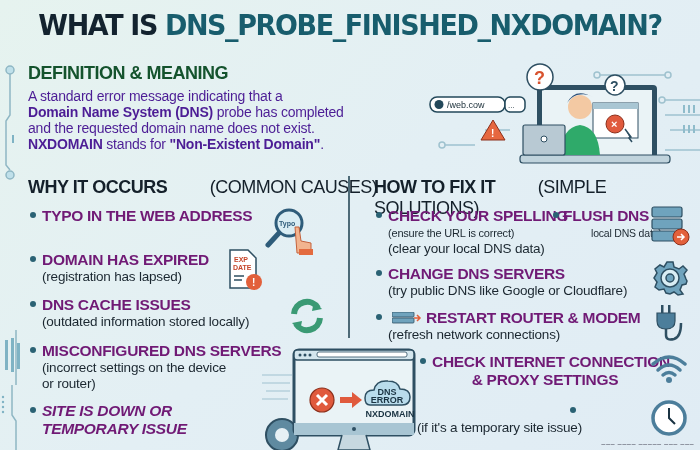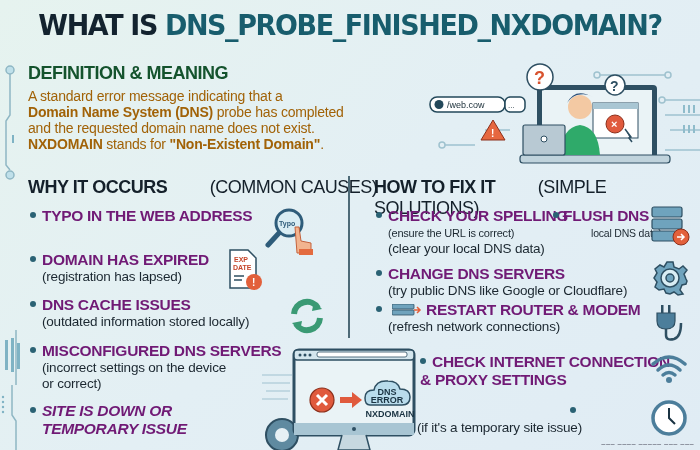--- a/index.html
+++ b/index.html
@@ -16,21 +16,21 @@
     letter-spacing: -1.5px; transform: scaleX(0.93); transform-origin: center;
     color: #13232f;
   }
   .title .accent { color: #185d6d; }
 
   
   .circuit-left { position: absolute; left: 0; top: 55px; width: 30px; height: 395px; }
 
   .def { position: absolute; left: 28px; top: 63px; width: 400px; }
   .def h2 { font-size: 18px; font-weight: bold; letter-spacing: -0.5px; color: #14532d; }
-  .def p { font-size: 14px; line-height: 16px; margin-top: 4px; color: #a16207; letter-spacing: -0.2px; }
+  .def p { font-size: 14px; line-height: 16px; margin-top: 4px; color: #4c1d95; letter-spacing: -0.2px; }
   .def b { font-weight: bold; }
 
   .hero { position: absolute; left: 425px; top: 55px; width: 275px; height: 130px; }
 
   .section-h { position: absolute; font-size: 18px; letter-spacing: -0.5px; color: #14202a; }
   .section-h b { font-weight: bold; }
   .section-h span.light { font-weight: normal; padding-left: 38px; }
 
   .divider { position: absolute; left: 348px; top: 176px; width: 2px; height: 162px; background: #4d6a77; }
 
@@ -172,21 +172,21 @@
 <svg class="icon" style="left:288px; top:298px;" width="38" height="36" viewBox="0 0 38 36">
   <path d="M6 16 A13 13 0 0 1 30 10" stroke="#3a9a74" stroke-width="6" fill="none"></path>
   <path d="M26 3 L34 11 L24 13 Z" fill="#3a9a74"></path>
   <path d="M32 20 A13 13 0 0 1 8 26" stroke="#3a9a74" stroke-width="6" fill="none"></path>
   <path d="M12 33 L4 25 L14 23 Z" fill="#3a9a74"></path>
 </svg>
 
 <div class="item" style="left:30px; top:342px;">
   <div class="hd"><span class="bullet"></span><span>MISCONFIGURED DNS SERVERS</span></div>
   <div class="sub" style="padding-left:12px">(incorrect settings on the device</div>
-  <div class="sub" style="padding-left:12px">or correct)</div>
+  <div class="sub" style="padding-left:12px">or router)</div>
 </div>
 
 <div class="item" style="left:30px; top:402px;font-style:italic;">
   <div class="hd"><span class="bullet"></span><span>SITE IS DOWN OR</span></div>
   <div class="hd" style="padding-left:12px">TEMPORARY ISSUE</div>
 </div>
 
 <svg class="icon" style="left:262px; top:345px;" width="170" height="105" viewBox="0 0 170 105">
   <g stroke="#9fc2cf" stroke-width="1.2" fill="none">
     <path d="M0 30 H30 M0 38 H28 M4 46 H28 M0 54 H26"></path>
@@ -234,39 +234,39 @@
   <div class="sub" style="padding-left:12px">(try public DNS like Google or Cloudflare)</div>
 </div>
 <svg class="icon" style="left:652px; top:260px;" width="36" height="36" viewBox="0 0 36 36">
   <g fill="#6fa3bd" stroke="#2e4f62" stroke-width="1.5">
     <path d="M15 2 H21 L22 7 L27 9 L31 6 L35 10 L32 14 L34 19 L35 21 L34 24 L30 25 L28 30 L31 34 L26 35 L22 32 L18 34 L14 33 L12 29 L7 30 L3 27 L5 22 L2 18 L5 13 L3 9 L8 5 L12 7 Z"></path>
   </g>
   <circle cx="18" cy="18" r="9" fill="#d9edf4" stroke="#2e4f62" stroke-width="1.5"></circle>
   <circle cx="18" cy="18" r="4" fill="#6fa3bd" stroke="#2e4f62" stroke-width="1.5"></circle>
 </svg>
 
-<div class="item" style="left:376px; top:301px;">
+<div class="item" style="left:376px; top:309px;">
   <div class="hd"><span class="bullet"></span>
     <svg width="30" height="12" viewBox="0 0 30 12" style="vertical-align:-1px; margin-right:4px">
       <rect x="0" y="0" width="22" height="5" rx="1" fill="#6fa3bd" stroke="#2e4f62" stroke-width="0.8"></rect>
       <rect x="0" y="6" width="22" height="5" rx="1" fill="#6fa3bd" stroke="#2e4f62" stroke-width="0.8"></rect>
       <path d="M22 6 H28 M25 3 L28 6 L25 9" stroke="#e2603b" stroke-width="1.5" fill="none"></path>
     </svg><span>RESTART ROUTER &amp; MODEM</span></div>
   <div class="sub" style="padding-left:12px">(refresh network connections)</div>
 </div>
 <svg class="icon" style="left:654px; top:303px;" width="32" height="40" viewBox="0 0 32 40">
   <rect x="7" y="2" width="2.5" height="8" fill="#2e4f62"></rect>
     <rect x="14" y="2" width="2.5" height="8" fill="#2e4f62"></rect>
   <path d="M3 10 H21 V18 Q21 26 12 26 Q3 26 3 18 Z" fill="#4c7e9b" stroke="#2e4f62" stroke-width="1.2"></path>
   <path d="M12 26 V32 Q12 38 20 36 Q27 34 27 20" stroke="#2e4f62" stroke-width="2.5" fill="none"></path>
 </svg>
 
 <div class="item" style="left:420px; top:353px;">
   <div class="hd" style="text-align:right"><span class="bullet"></span><span>CHECK INTERNET CONNECTION</span></div>
-  <div class="hd" style="text-align:left">&amp; PROXY SETTINGS</div>
+  <div class="hd" style="text-align:center">&amp; PROXY SETTINGS</div>
 </div>
 <svg class="icon" style="left:650px; top:352px;" width="38" height="34" viewBox="0 0 38 34">
   <g stroke="#4c7e9b" stroke-width="3.5" fill="none" stroke-linecap="round">
     <path d="M3 12 Q19 -2 35 12"></path>
     <path d="M8 18 Q19 8 30 18"></path>
     <path d="M13 23 Q19 18 25 23"></path>
   </g>
   <circle cx="19" cy="28" r="3" fill="#4c7e9b"></circle>
 </svg>
 

